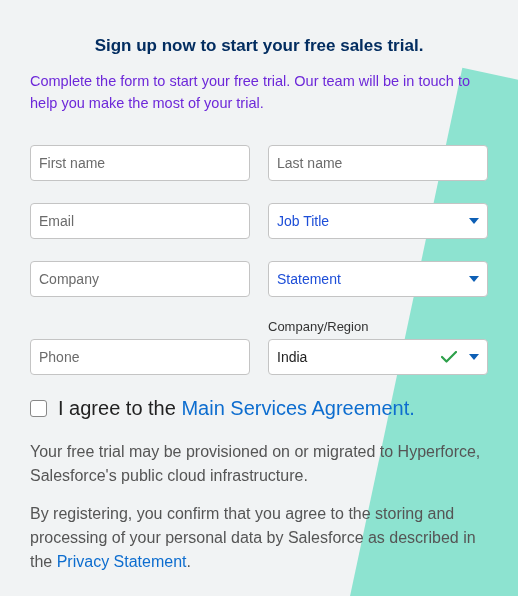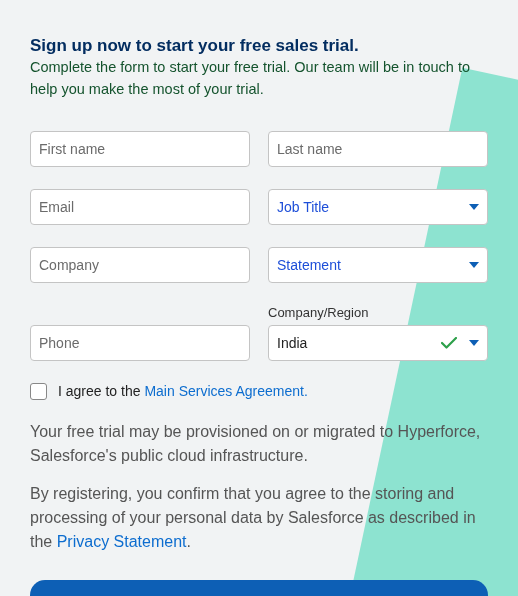--- a/index.html
+++ b/index.html
@@ -23,23 +23,25 @@
   }
   .container {
     position: relative;
     z-index: 1;
     padding: 36px 30px 30px 30px;
   }
   .heading {
     color: #032d60;
     font-size: 17px;
     font-weight: 700;
+    margin-bottom: 14px;
+    text-align: center;
   }
   .subheading {
-    color: #14532d;
+    color: #6d28d9;
     font-size: 14.5px;
     line-height: 1.55;
     margin-bottom: 30px;
   }
   .row {
     display: flex;
     gap: 18px;
     margin-bottom: 22px;
   }
   .col {
@@ -97,21 +99,21 @@
     margin-bottom: 20px;
   }
   .checkbox {
     width: 17px; height: 17px;
     border: 1.5px solid #888;
     border-radius: 3px;
     background: #fff;
     cursor: pointer;
   }
   .agree-text {
-    font-size: 14px;
+    font-size: 20px;
     color: #222;
   }
   .link {
     color: #0d6dcf;
     text-decoration: none;
     cursor: pointer;
   }
   .fine {
     font-size: 16px;
     color: #555;

